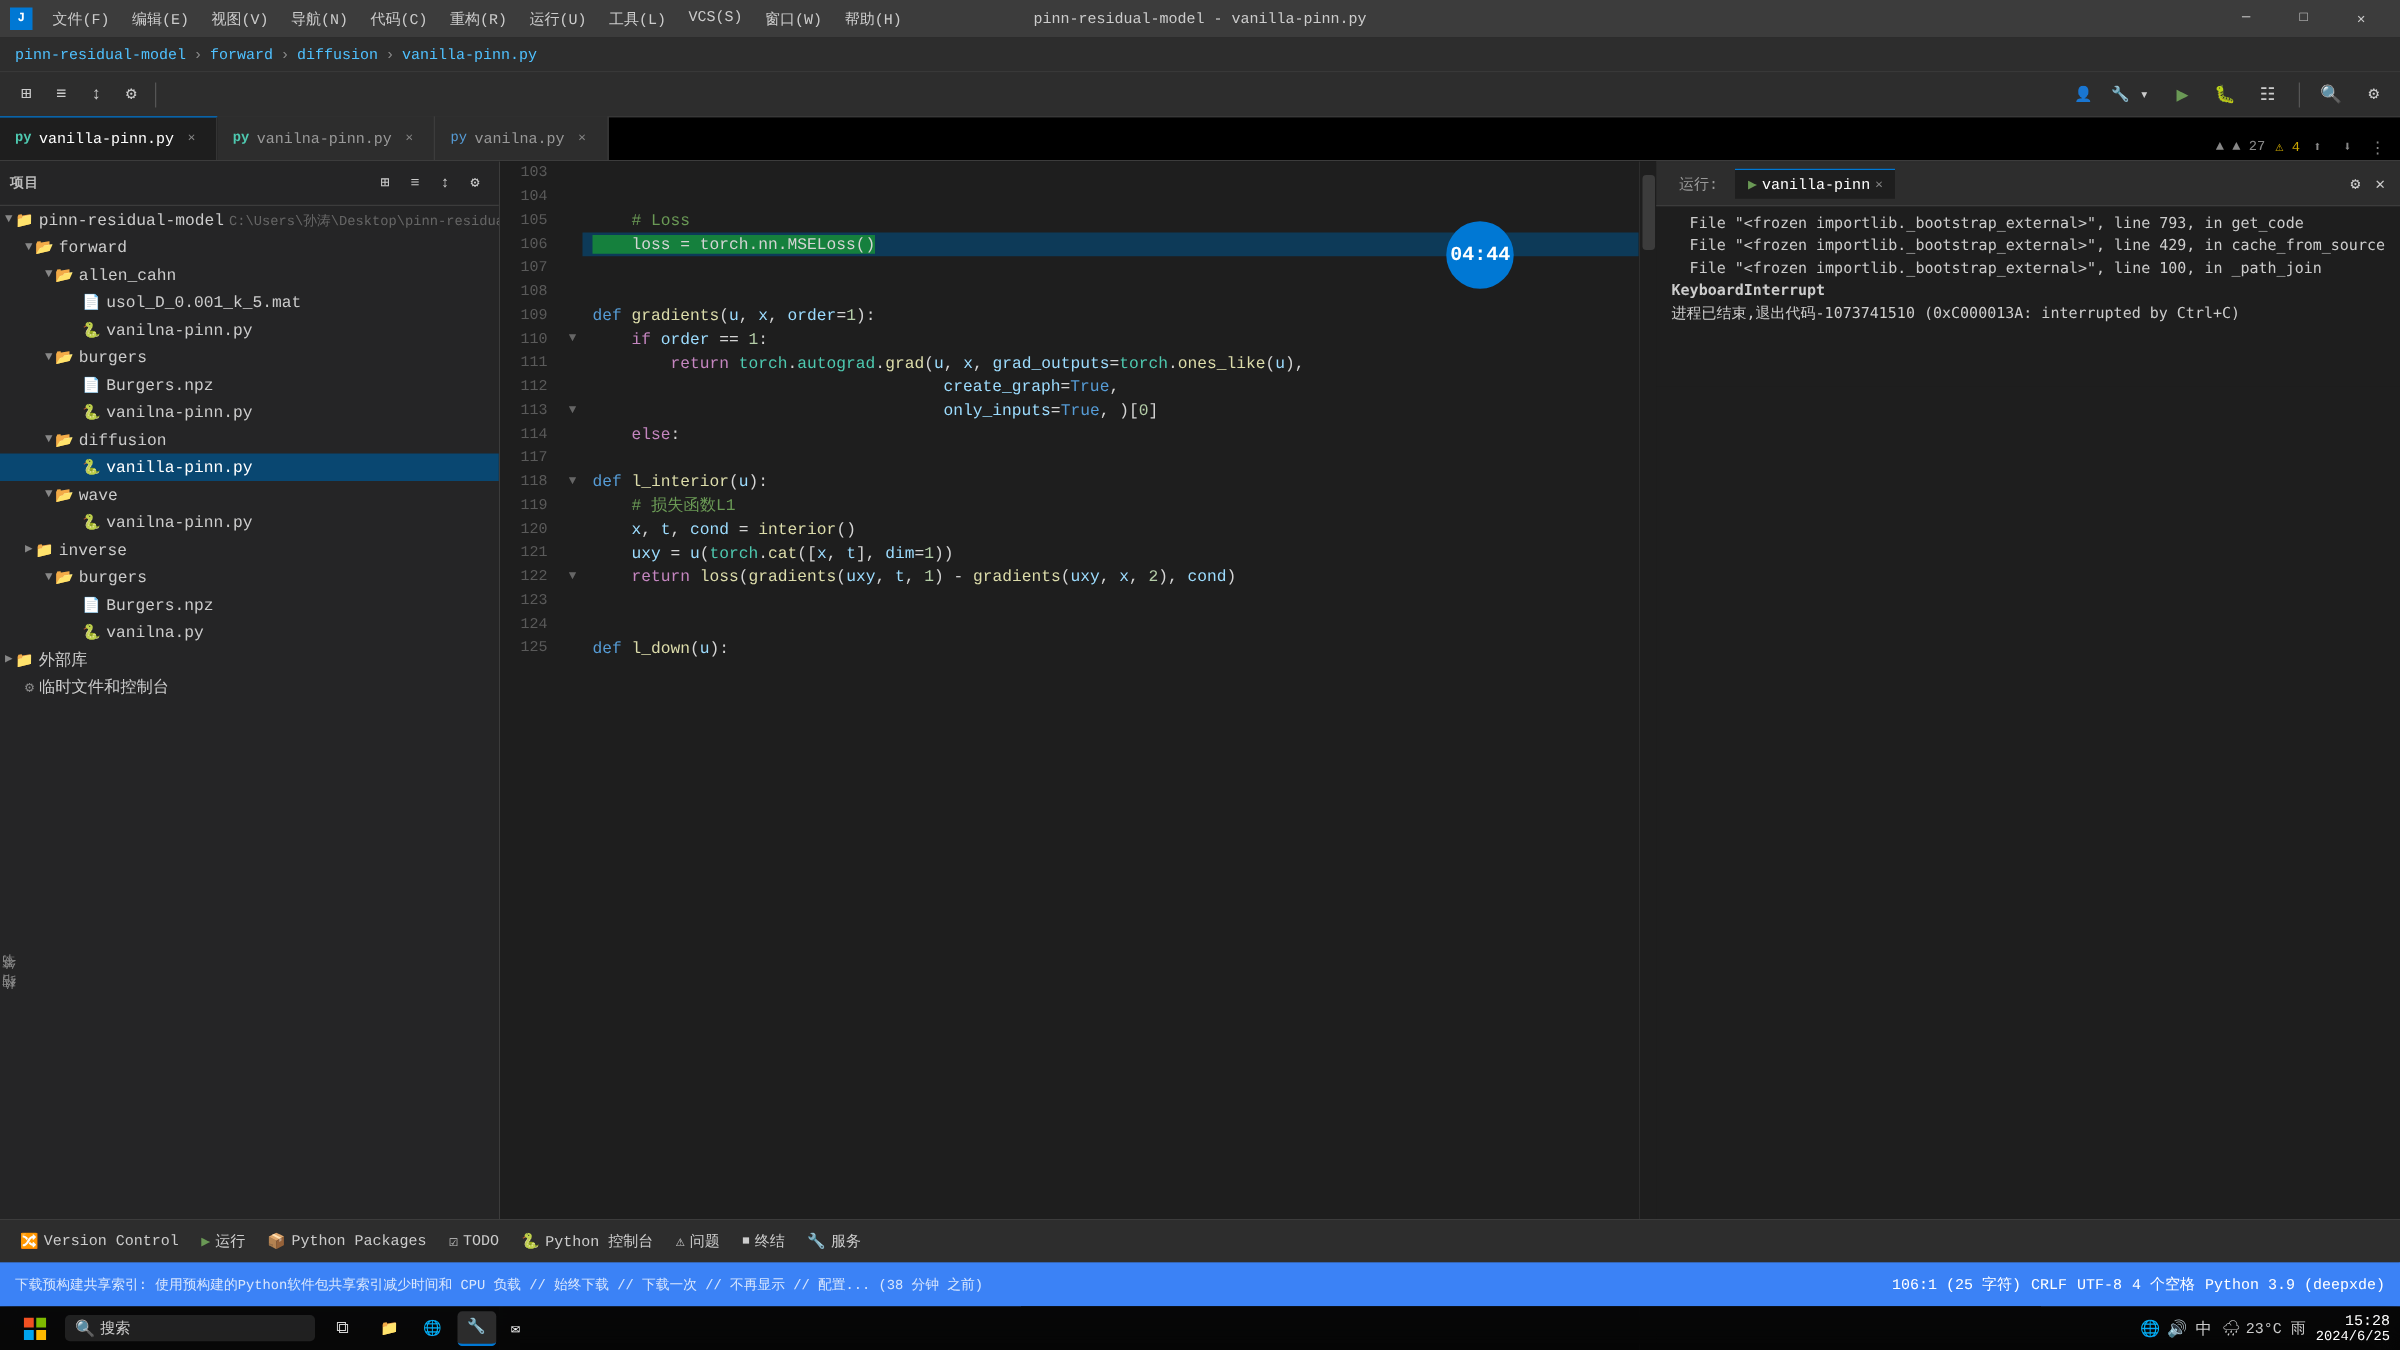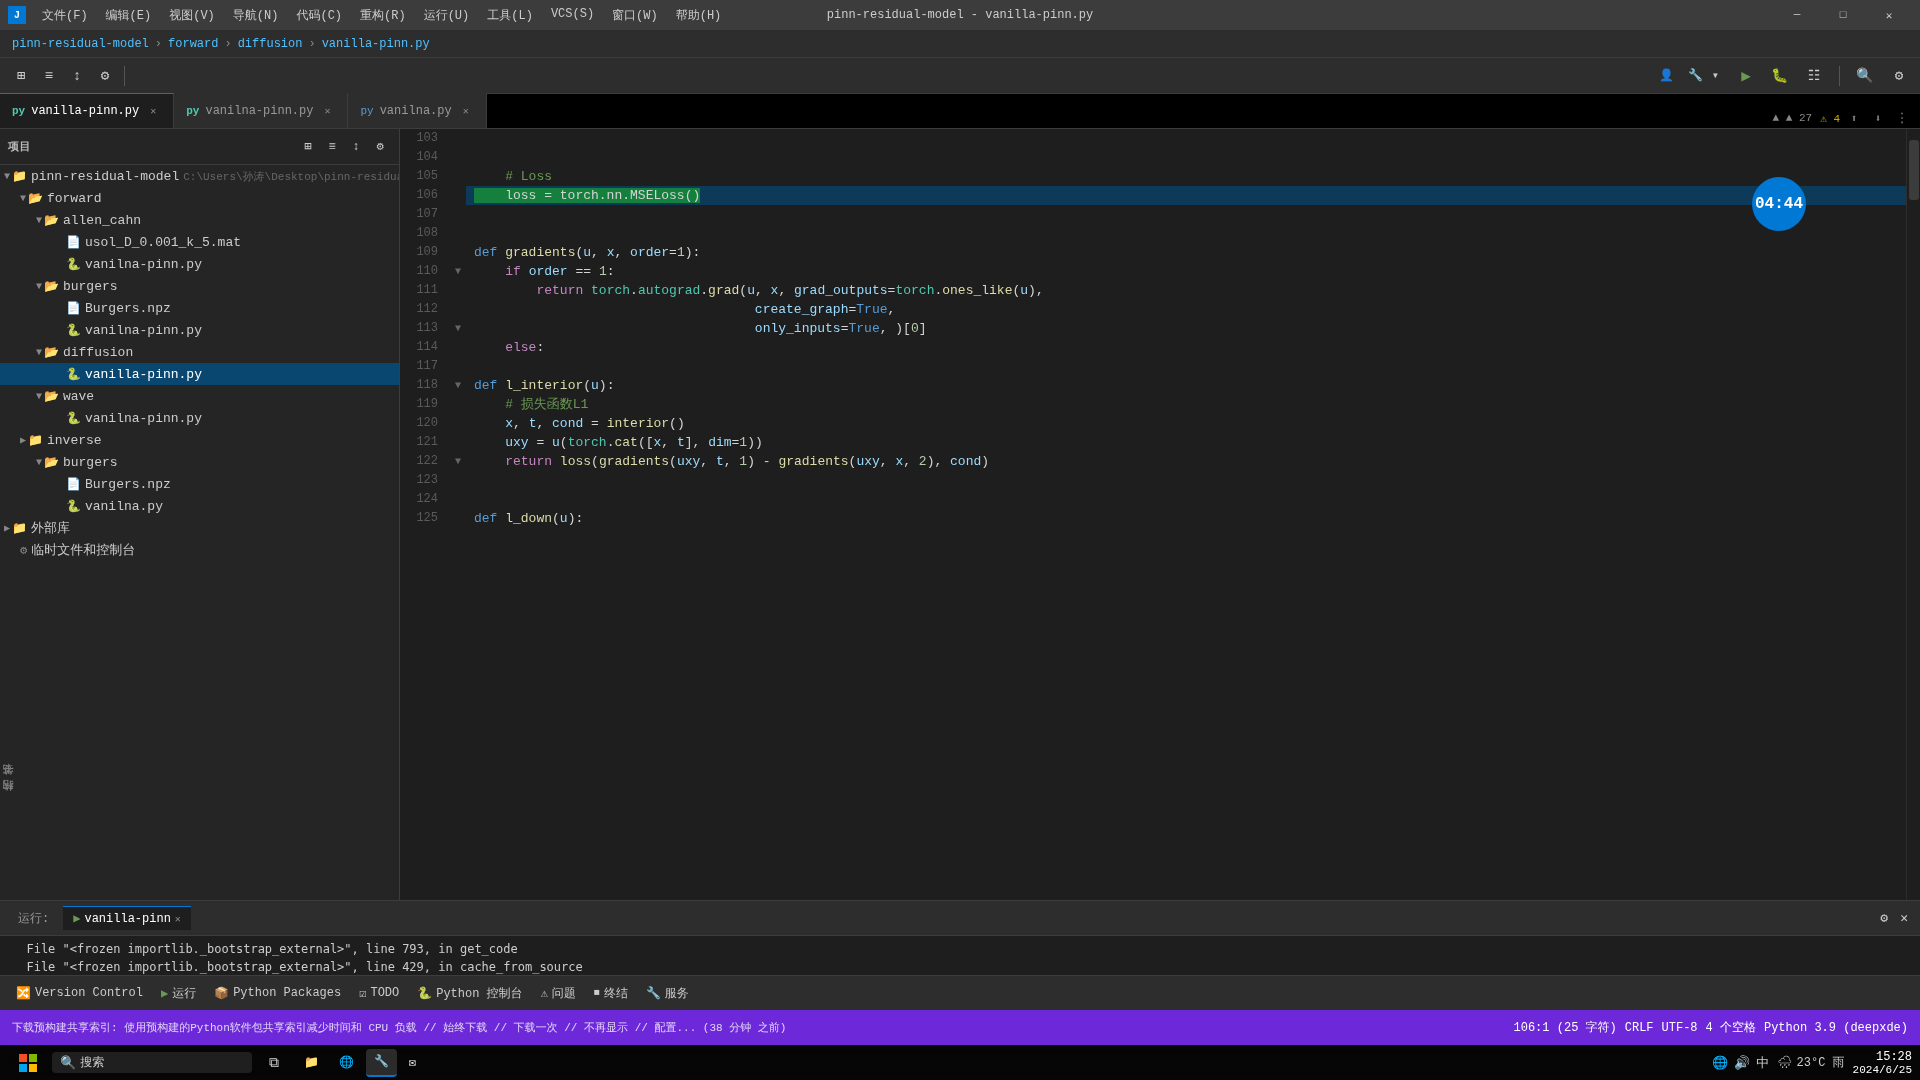--- a/index.html
+++ b/index.html
@@ -267,21 +267,21 @@
       font-size: 12px;
       font-family: 'Consolas', monospace;
       color: #cccccc;
     }
     .term-line { line-height: 18px; white-space: pre; }
     .term-bold { font-weight: bold; }
 
     
     #statusbar {
       height: 35px;
-      background: #6d28d9;
+      background: #3b82f6;
       display: flex;
       align-items: center;
       padding: 0 12px;
       font-size: 12px;
       color: #ffffff;
       gap: 8px;
       position: absolute;
       bottom: 35px;
       left: 0; right: 0;
     }
@@ -329,21 +329,21 @@
     }
 
     #main-wrapper {
       display: flex;
       flex-direction: column;
       height: calc(1080px - 30px - 28px - 36px - 35px);
       margin-left: 0;
     }
     #editor-terminal-wrapper {
       display: flex;
-      flex-direction: column;
+      flex-direction: row;
       flex: 1;
       overflow: hidden;
     }
     #editor-row {
       display: flex;
       flex: 1;
       overflow: hidden;
     }
 
     

